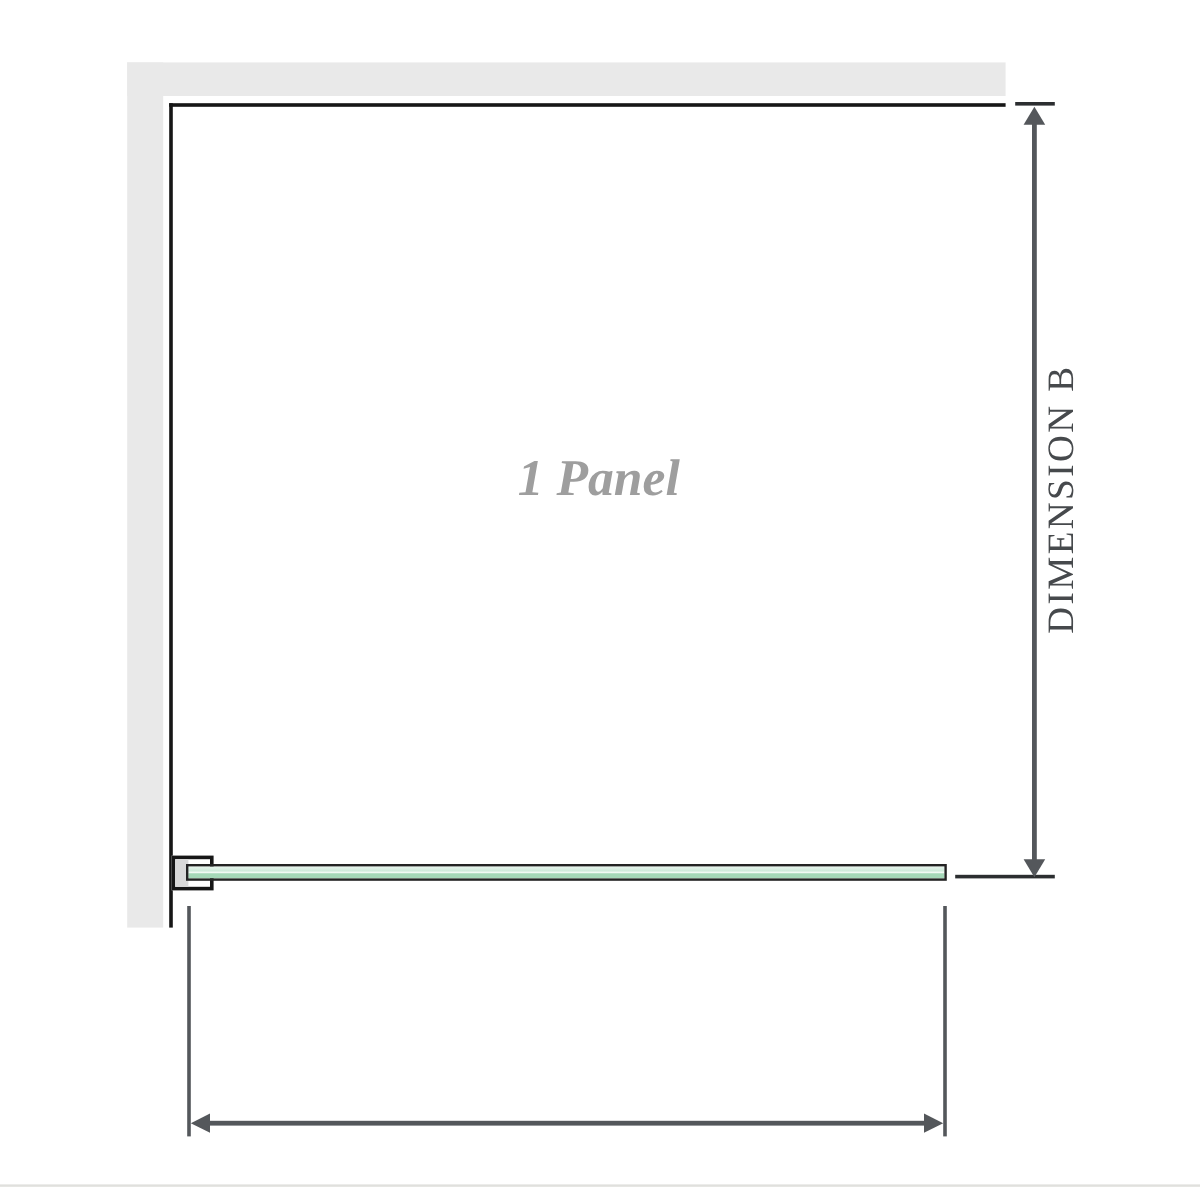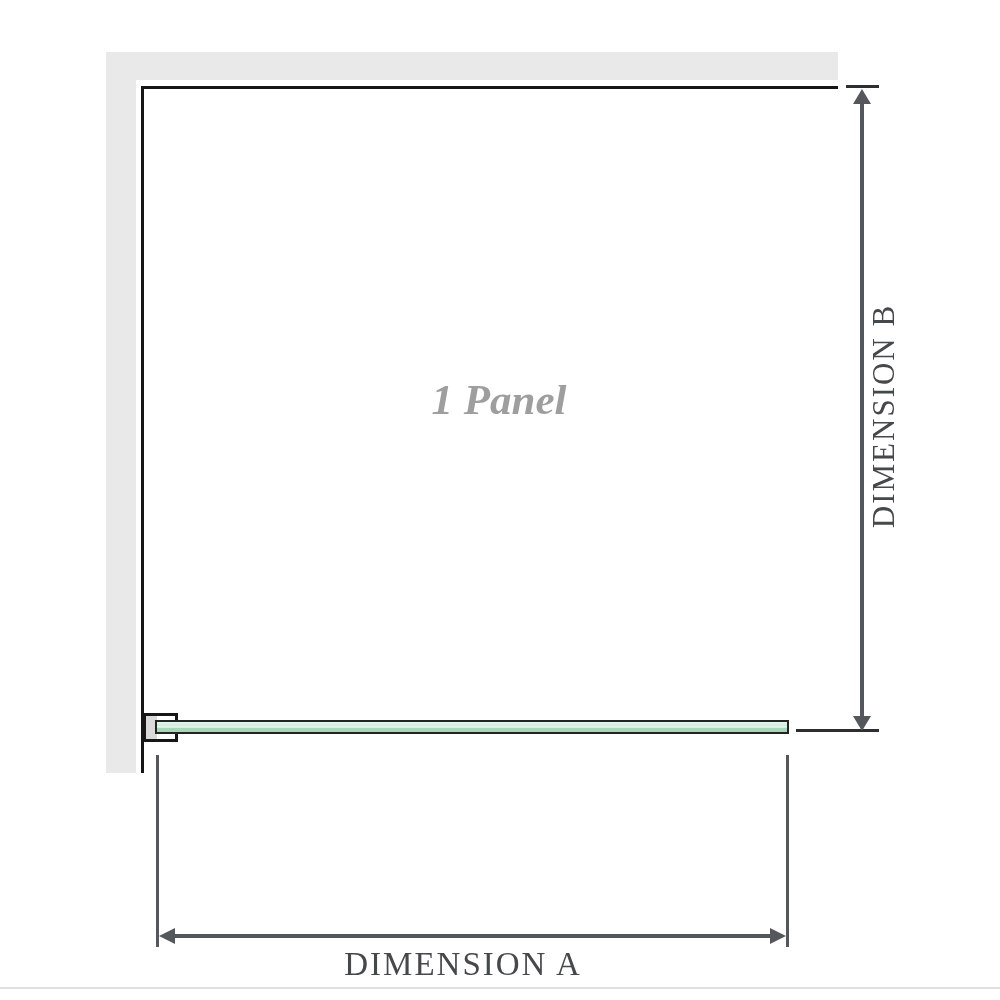--- a/index.html
+++ b/index.html
@@ -132,17 +132,16 @@
   <div class="abs dimb-line"></div>
   <div class="abs arrow-up"></div>
   <div class="abs arrow-down"></div>
   <div class="abs dimb-label">DIMENSION B</div>
 
   <div class="abs dima-ext-left"></div>
   <div class="abs dima-ext-right"></div>
   <div class="abs dima-line"></div>
   <div class="abs arrow-left"></div>
   <div class="abs arrow-right"></div>
-  <div class="abs dima-label">DIMENSION A</div>
 
   <div class="abs page-divider"></div>
 
 </div>
 
 </body></html>

